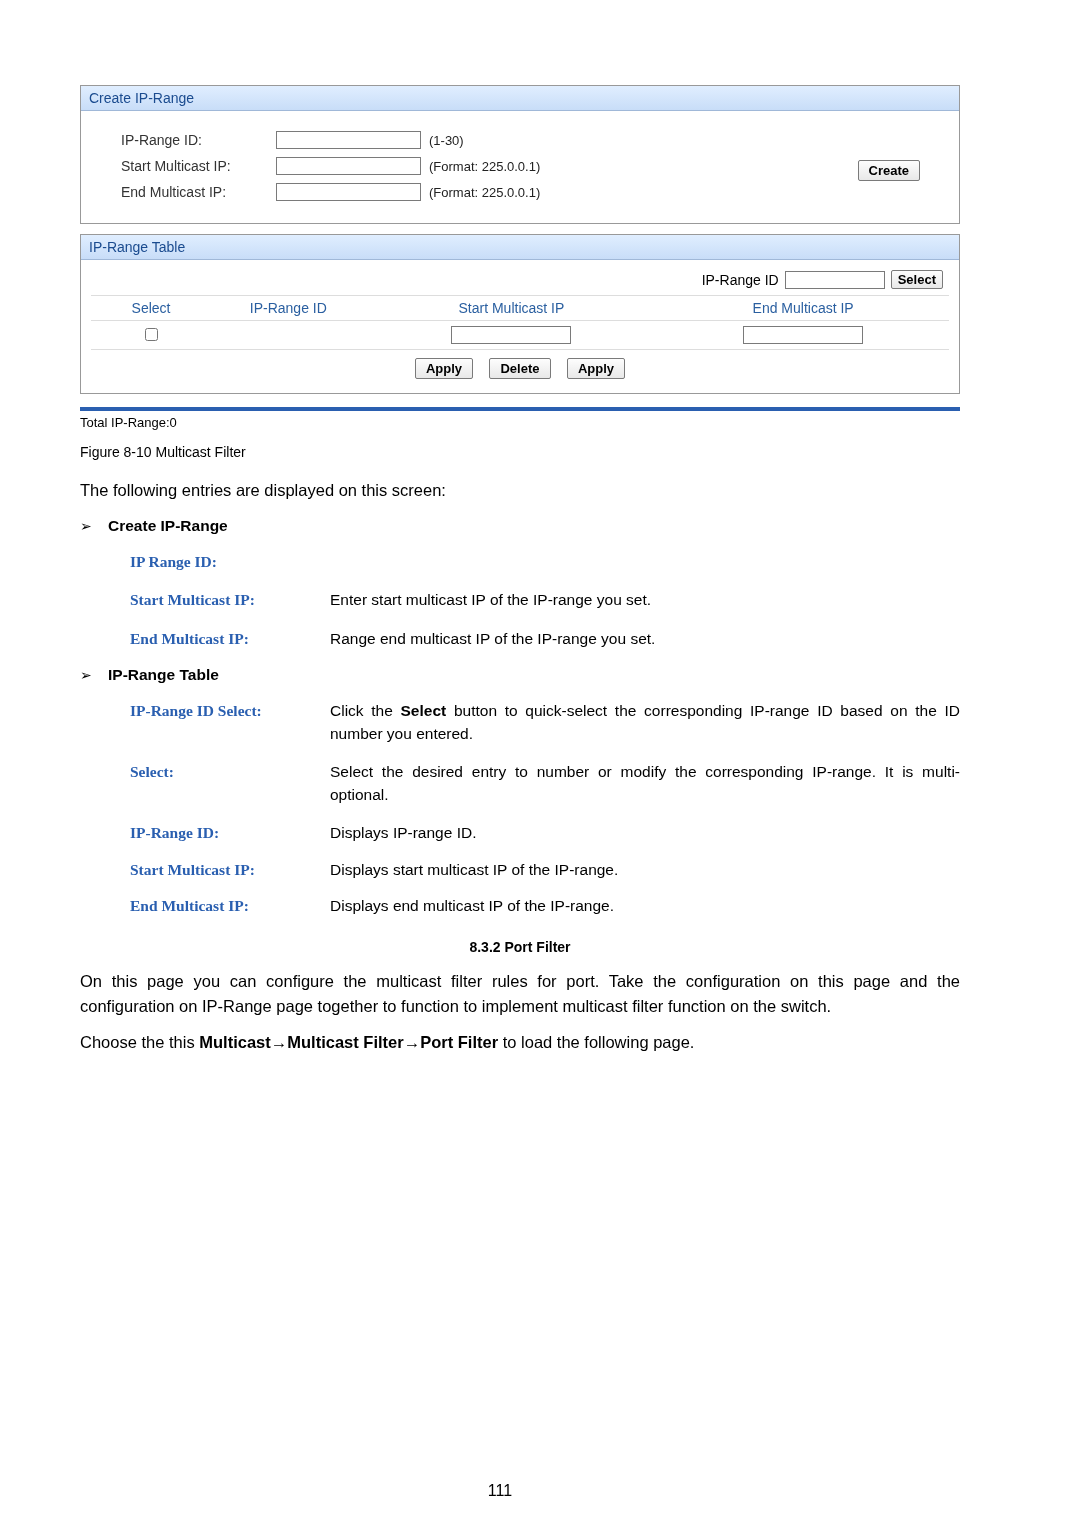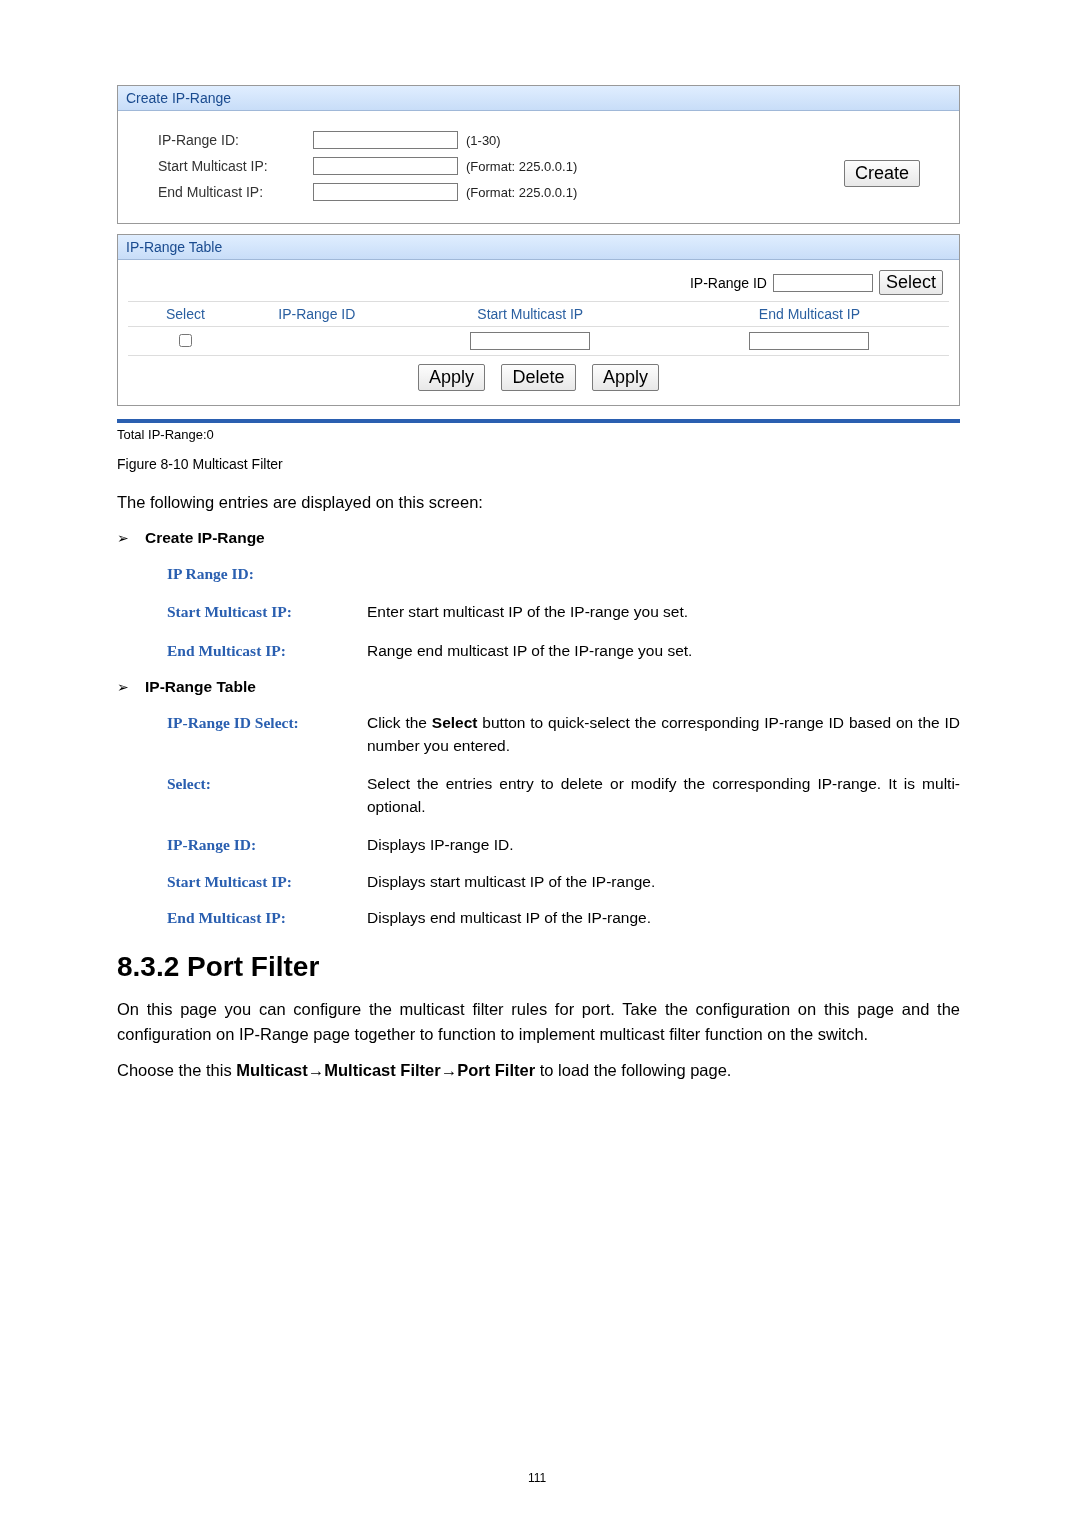--- a/index.html
+++ b/index.html
@@ -7,21 +7,21 @@
     padding: 0;
     font-family: Arial, sans-serif;
     background: #fff;
     color: #000;
   }
   .page {
     width: 1080px;
     height: 1527px;
     position: relative;
     box-sizing: border-box;
-    padding: 85px 120px 40px 117px;
+    padding: 85px 120px 40px 80px;
     border-radius: 27px;
   }
   .ui-block {
     border: 1px solid #999;
     box-sizing: border-box;
     padding: 0;
     margin-bottom: 10px;
   }
   .ui-header {
     background: linear-gradient(#e0eeff, #c8ddf8);
@@ -53,26 +53,27 @@
   .form-hint {
     font-size: 13px;
     color: #222;
   }
   .create-right {
     position: absolute;
     right: 160px;
     top: 160px;
   }
   .btn {
-    font-size: 18px;
+    font-size: 13px;
     border: 1px solid #7a7a7a;
     background: linear-gradient(#fdfdfd,#e8e8e8);
     padding: 2px 10px;
     cursor: pointer;
     border-radius: 2px;
+    font-weight: bold;
   }
   .btn-small {
     padding: 1px 6px;
   }
   .table-body {
     padding: 6px 10px 12px;
   }
   .filter-row {
     display: flex;
     justify-content: flex-end;
@@ -167,34 +168,35 @@
     font-weight: bold;
     flex-shrink: 0;
     font-family: Liberation Serif, serif;
   }
   .def-desc {
     flex: 1;
     color: #000;
     text-align: justify;
   }
   h2.section {
-    font-size: 28px;
+    font-size: 14px;
     font-weight: bold;
     margin: 22px 0 12px;
+    text-align: center;
   }
   .menu-path {
     font-size: 16.5px;
     margin: 14px 0;
   }
   .pg-num {
     position: absolute;
-    bottom: 42px;
+    bottom: 27px;
     width: 840px;
     text-align: center;
-    font-size: 12px;
+    font-size: 16px;
   }
 </style>
 </head>
 <body>
 
 <div class="page">
 
   <div class="ui-block">
     <div class="ui-header">Create IP-Range</div>
     <div class="create-body">
@@ -283,21 +285,21 @@
   </div>
   <div class="defs">
     <div class="def-row">
       <div class="def-term">IP-Range ID Select:</div>
       <div class="def-desc">
         <span>Click the </span><b>Select</b><span> button to quick-select the corresponding IP-range ID based on the ID number you entered.</span>
       </div>
     </div>
     <div class="def-row">
       <div class="def-term">Select:</div>
-      <div class="def-desc">Select the entries entry to delete or modify the corresponding IP-range. It is multi-optional.</div>
+      <div class="def-desc">Select the desired entry to number or modify the corresponding IP-range. It is multi-optional.</div>
     </div>
     <div class="def-row tight">
       <div class="def-term">IP-Range ID:</div>
       <div class="def-desc">Displays IP-range ID.</div>
     </div>
     <div class="def-row tight">
       <div class="def-term">Start Multicast IP:</div>
       <div class="def-desc">Displays start multicast IP of the IP-range.</div>
     </div>
     <div class="def-row tight">

